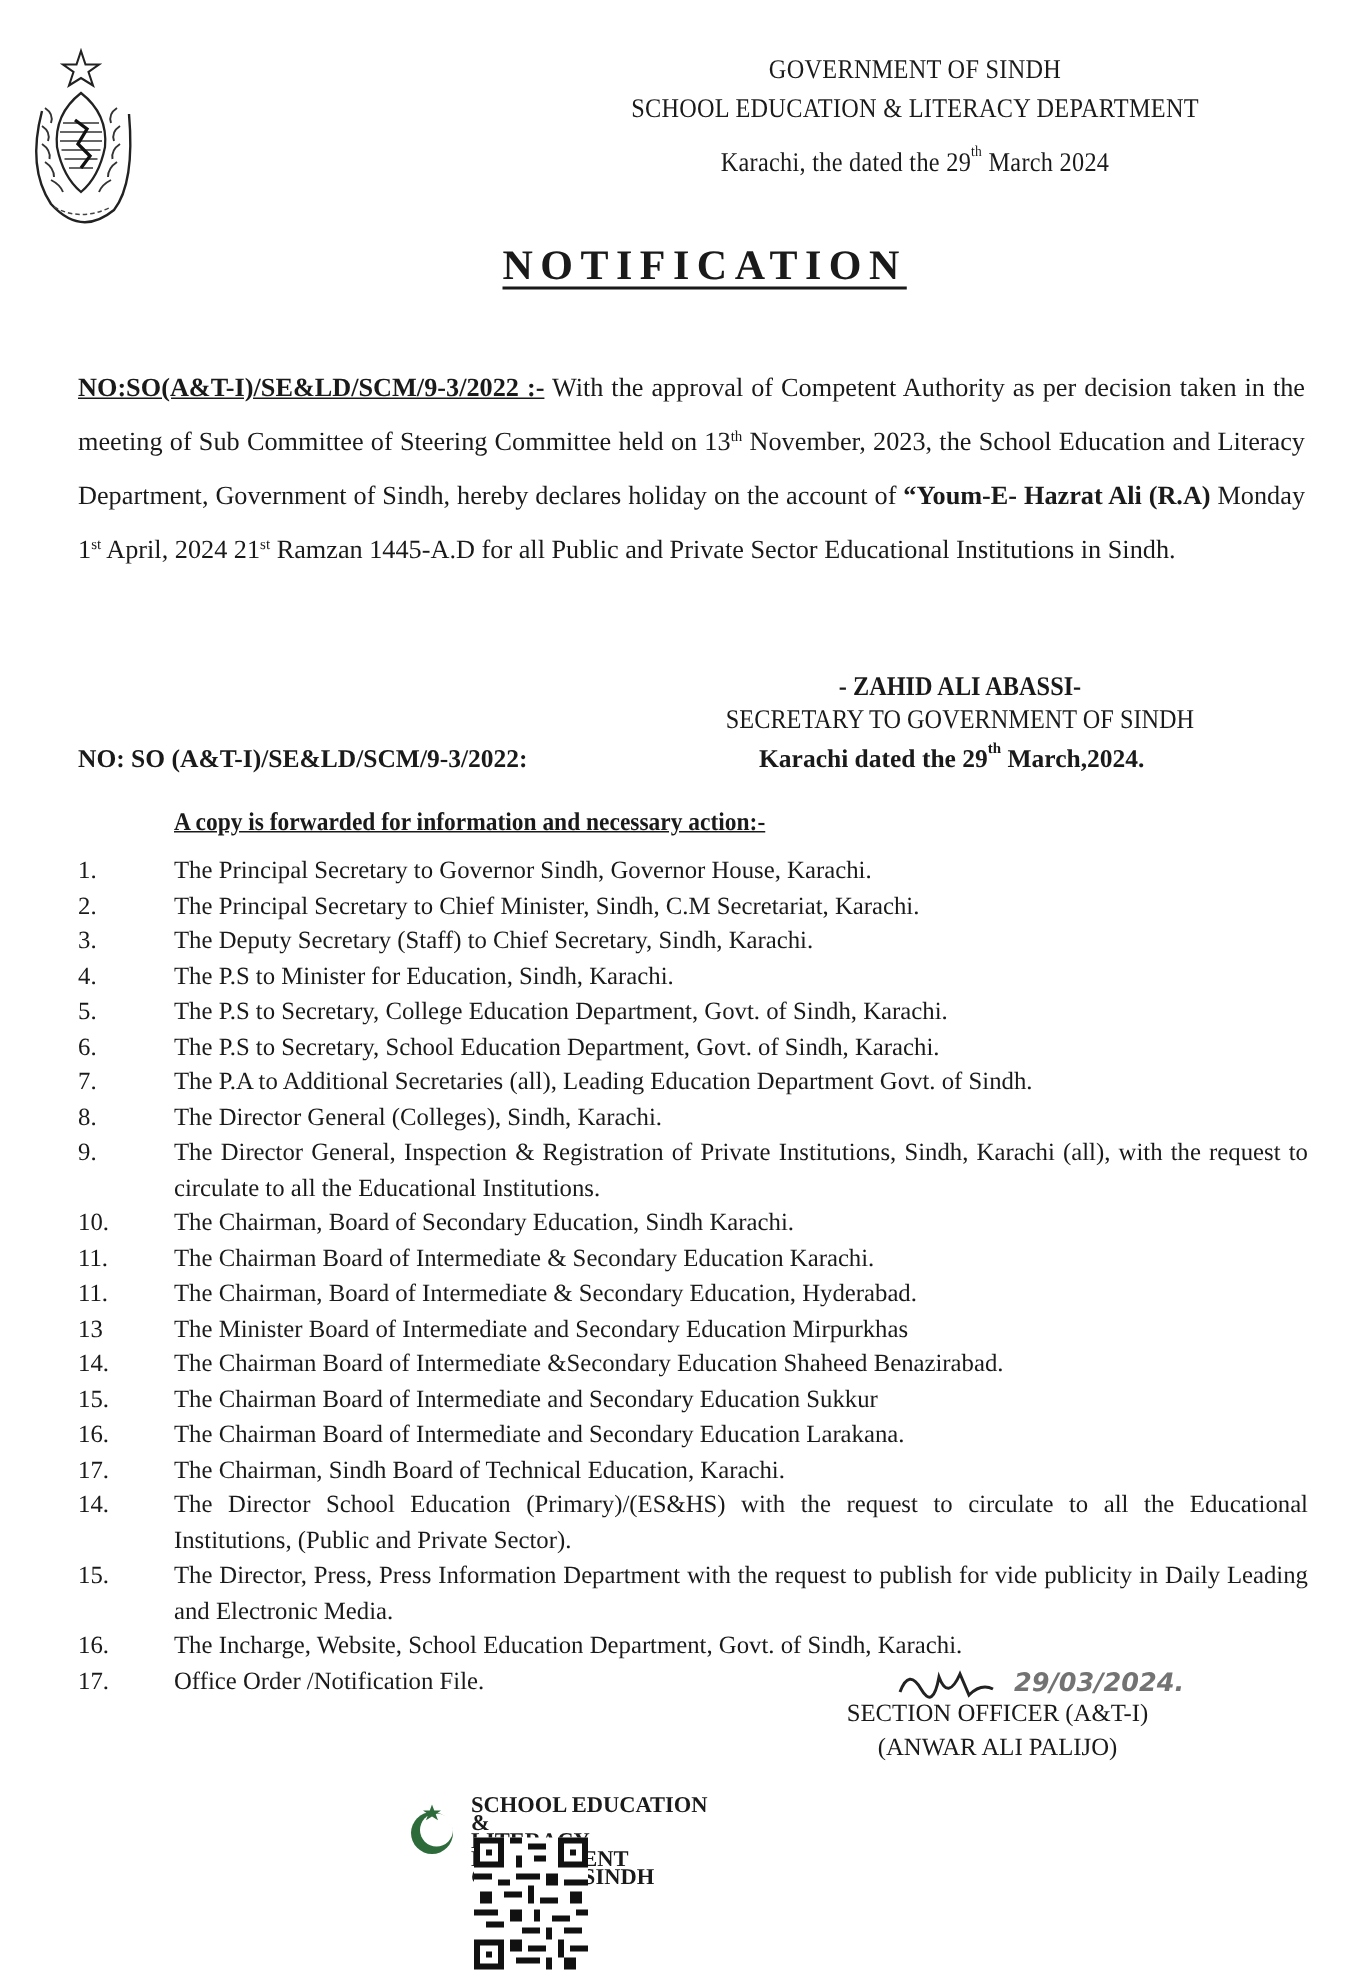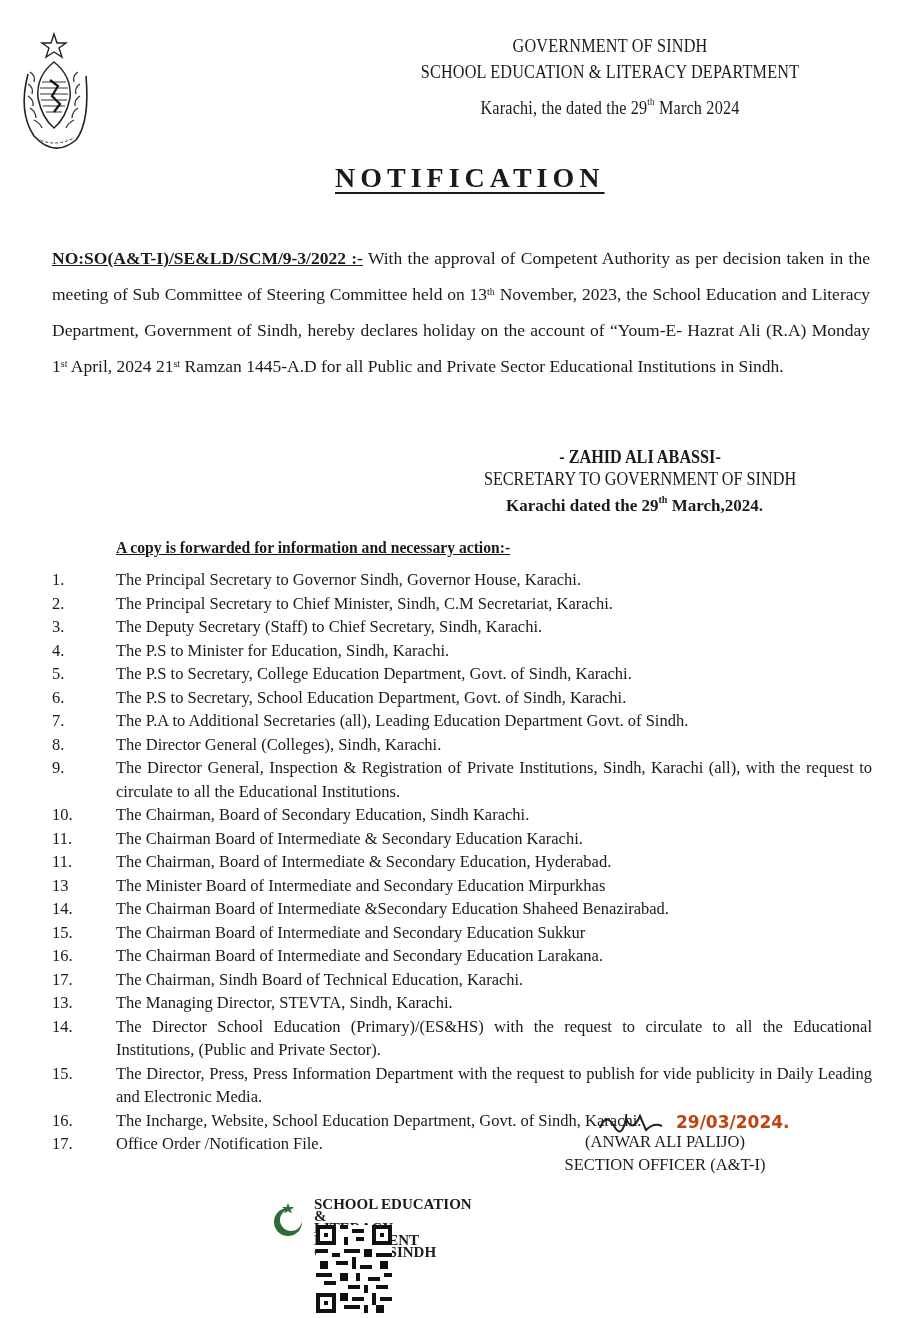--- a/index.html
+++ b/index.html
@@ -8,33 +8,33 @@
   .abs { position:absolute; }
   .emblem { left:14px; top:32px; width:80px; height:128px; }
   .hdr { left:330px; width:560px; text-align:center; font-size:18px; letter-spacing:0.2px; transform:scaleX(0.9); transform-origin:center; }
   .h1 { top:36px; }
   .h2 { top:62px; }
   .h3 { top:98px; }
   sup { font-size:10px; vertical-align:top; position:relative; top:-2px; }
   .title { left:335px; top:162px; font-size:28px; font-weight:bold; letter-spacing:5px; text-decoration:underline; text-underline-offset:5px; }
   .para { left:52px; top:240px; width:818px; font-size:17.5px; line-height:36px; text-align:justify; }
   .para .ref { font-weight:bold; text-decoration:underline; }
-  .para b { font-weight:normal;margin-top:36px; }
+  .para b { font-weight:bold;margin-top:36px; }
   .sig1 { left:440px; top:446px; width:400px; text-align:center; font-size:18px; line-height:22px; transform:scaleX(0.9); }
   .sig1 .nm { font-weight:bold; }
   .refline { left:52px; top:496px; width:800px; font-size:17px; font-weight:bold; }
   .refline .r2 { position:absolute; left:430px; top:0;margin-left:24px; }
   .fwd { left:116px; top:538px; font-size:17px; font-weight:bold; text-decoration:underline; transform:scaleX(0.92); transform-origin:left; }
   .list { left:52px; top:568px; width:820px; font-size:16.5px; }
   .li { display:flex; line-height:23.5px; }
   .li .num { width:64px; flex:none; }
   .li .txt { flex:1; }
   .li .txt.j { text-align:justify; }
   .sig2 { left:505px; top:1130px; width:320px; text-align:center; font-size:16.5px; line-height:23px; }
-  .scrawl { left:596px; top:1108px; font-family:"DejaVu Sans",sans-serif; font-size:17px; font-weight:bold; color:#c2410c; }
+  .scrawl { left:596px; top:1108px; font-family:"DejaVu Sans",sans-serif; font-size:17px; font-style:italic; font-weight:bold; color:#737373; }
   .stamp { left:270px; top:1196px; width:210px; }
   .stamp .logo { position:absolute; left:0; top:6px; width:36px; height:36px; }
   .stamp .st { position:absolute; left:44px; top:2px; font-size:15px; font-weight:bold; line-height:12px; }
   .qr { position:absolute; left:46px; top:28px; width:76px; height:90px; }
 </style>
 </head>
 <body>
 
 <div class="abs emblem">
   <svg width="80" height="128" viewBox="0 0 80 128">
@@ -67,20 +67,21 @@
 <div class="abs para">
   <span class="ref">NO:SO(A&amp;T-I)/SE&amp;LD/SCM/9-3/2022 :-</span><span> With the approval of Competent Authority as per decision taken in the meeting of Sub Committee of Steering Committee held on 13</span><sup>th</sup><span> November, 2023, the School Education and Literacy Department, Government of Sindh, hereby declares holiday on the account of </span><b>“Youm-E- Hazrat Ali (R.A)</b><span> Monday 1</span><sup>st</sup><span> April, 2024 21</span><sup>st</sup><span> Ramzan 1445-A.D for all Public and Private Sector Educational Institutions in Sindh.</span>
 </div>
 
 <div class="abs sig1">
   <div class="nm">- ZAHID ALI ABASSI-</div>
   <div>SECRETARY TO GOVERNMENT OF SINDH</div>
 </div>
 
 <div class="abs refline">
+  <span>NO: SO (A&amp;T-I)/SE&amp;LD/SCM/9-3/2022:</span>
   <span class="r2"><span>Karachi dated the 29</span><sup>th</sup><span> March,2024.</span></span>
 </div>
 
 <div class="abs fwd">A copy is forwarded for information and necessary action:-</div>
 
 <div class="abs list">
   <div class="li">
       <span class="num">1.</span>
       <span class="txt">The Principal Secretary to Governor Sindh, Governor House, Karachi.</span>
     </div>
@@ -140,24 +141,20 @@
       <span class="num">15.</span>
       <span class="txt">The Chairman Board of Intermediate and Secondary Education Sukkur</span>
     </div>
   <div class="li">
       <span class="num">16.</span>
       <span class="txt">The Chairman Board of Intermediate and Secondary Education Larakana.</span>
     </div>
   <div class="li">
       <span class="num">17.</span>
       <span class="txt">The Chairman, Sindh Board of Technical Education, Karachi.</span>
-    </div>
-  <div class="li">
-      <span class="num">13.</span>
-      <span class="txt">The Managing Director, STEVTA, Sindh, Karachi.</span>
     </div>
   <div class="li">
       <span class="num">14.</span>
       <span class="txt j">The Director School Education (Primary)/(ES&amp;HS) with the request to circulate to all the Educational Institutions, (Public and Private Sector).</span>
     </div>
   <div class="li">
       <span class="num">15.</span>
       <span class="txt j">The Director, Press, Press Information Department with the request to publish for vide publicity in Daily Leading and Electronic Media.</span>
     </div>
   <div class="li">
@@ -170,22 +167,22 @@
     </div>
 </div>
 
 <div class="abs scrawl">
   <svg width="80" height="30" viewBox="0 0 80 30" style="vertical-align:middle">
     <path d="M4,20 Q10,4 18,18 T30,10 Q36,26 44,8 L50,22 Q58,14 66,18" fill="none" stroke="#222" stroke-width="2"></path>
   </svg><span>29/03/2024.</span>
 </div>
 
 <div class="abs sig2">
+  <div>SECTION OFFICER (A&amp;T-I)</div>
   <div>(ANWAR ALI PALIJO)</div>
-  <div>SECTION OFFICER (A&amp;T-I)</div>
 </div>
 
 <div class="abs stamp">
   <svg class="logo" viewBox="0 0 36 36">
     <circle cx="18" cy="20" r="14" fill="#2e6b3a"></circle>
     <circle cx="21" cy="18" r="11" fill="#fff"></circle>
     <polygon points="18,1 19.5,5 24,5 20.5,7.5 22,11.5 18,9 14,11.5 15.5,7.5 12,5 16.5,5" fill="#2e6b3a"></polygon>
   </svg>
   <div class="st">
     <div>SCHOOL EDUCATION &amp;</div>

